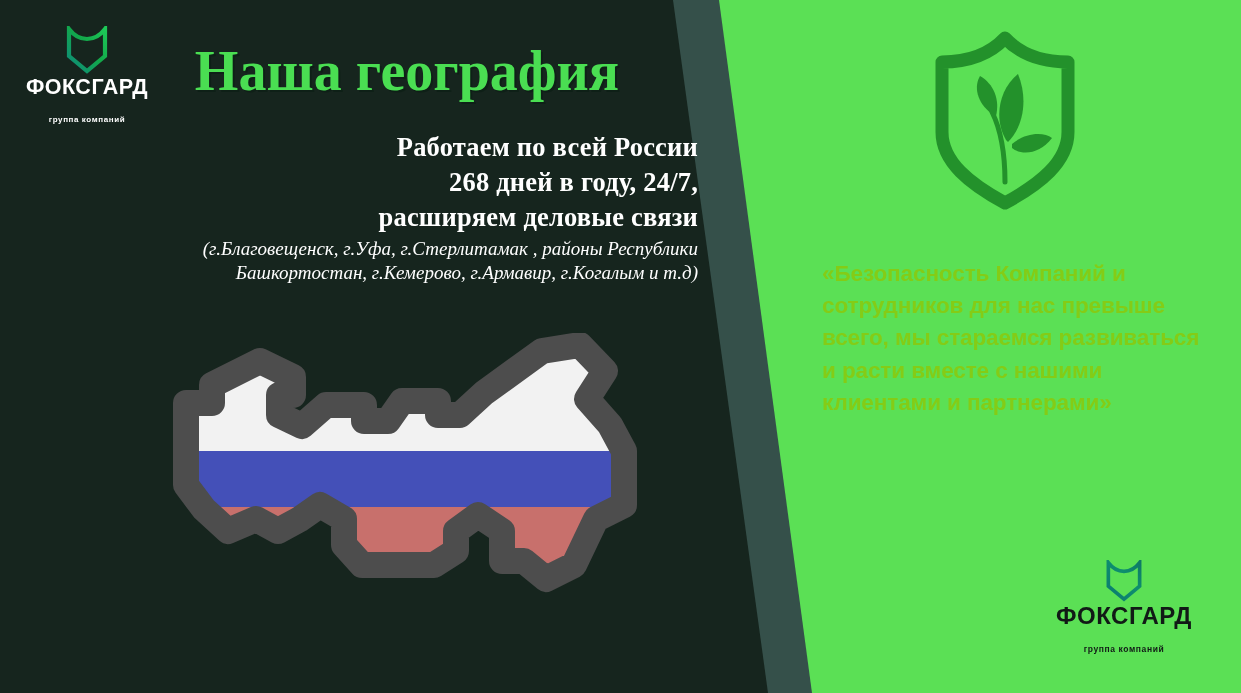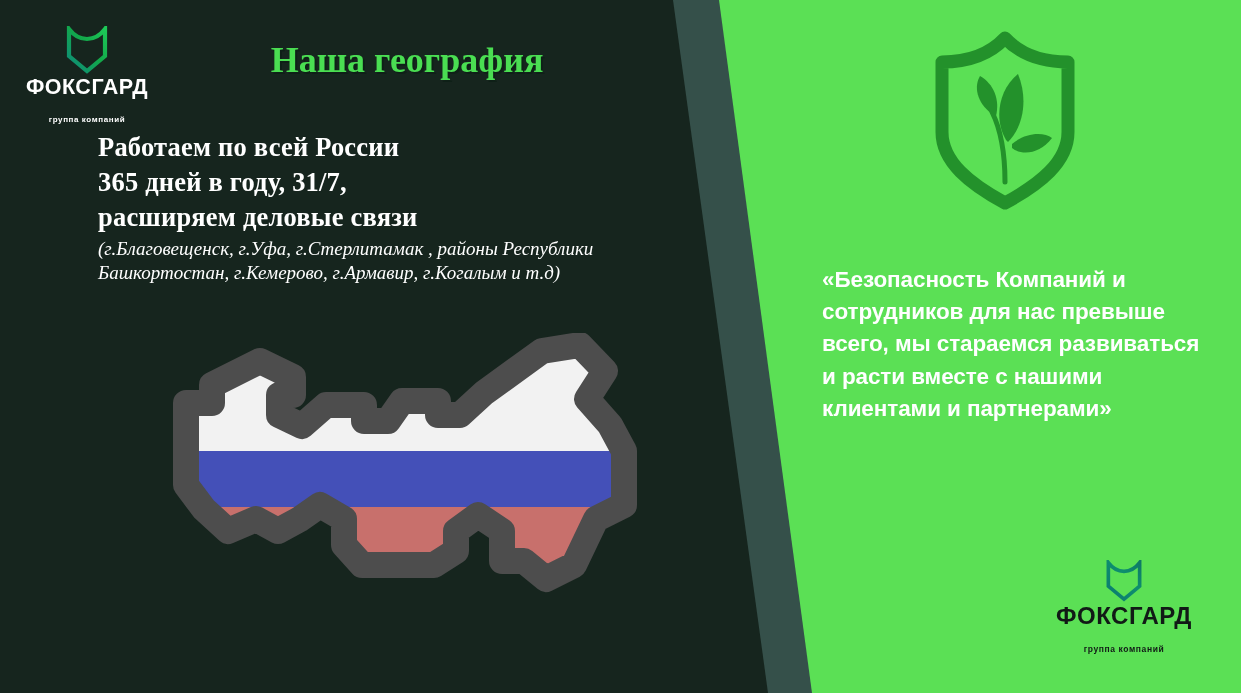--- a/index.html
+++ b/index.html
@@ -66,34 +66,34 @@
   .logo-sub.dark { color: #111A16; }
 
   
   .title {
     position: absolute;
     left: 172px;
     top: 42px;
     width: 470px;
     font-family: "Liberation Serif", serif;
     font-weight: bold;
-    font-size: 36px;
+    font-size: 56px;
     line-height: 1.05;
     color: #4ADE52;
     text-align: center;
     text-shadow: 2px 2px 0 rgba(10,30,18,0.55);
   }
 
   
   .subtitle {
     position: absolute;
     left: 98px;
     top: 130px;
     width: 600px;
-    text-align: left;
+    text-align: right;
     font-family: "Liberation Serif", serif;
     color: #FFFFFF;
   }
   .subtitle .strong-line {
     font-weight: bold;
     font-size: 26.5px;
     line-height: 1.32;
     letter-spacing: 0.2px;
   }
   .subtitle .cities {
@@ -120,26 +120,26 @@
     top: 28px;
     width: 170px;
     height: 185px;
   }
   .badge svg { display: block; width: 100%; height: 100%; }
 
   
   .quote {
     position: absolute;
     left: 822px;
-    top: 264px;
+    top: 258px;
     width: 392px;
     font-size: 22.5px;
     font-weight: bold;
     line-height: 1.43;
-    color: #ffffff;
+    color: #84cc16;
     letter-spacing: -0.1px;
   }
 
   
   .logo-br {
     position: absolute;
     left: 1043px;
     top: 560px;
     width: 162px;
     text-align: center;
@@ -170,21 +170,21 @@
       </svg>
     </span>
     <div class="logo-word">ФОКСГАРД</div>
     <div class="logo-sub">группа компаний</div>
   </div>
 
   <div class="title">Наша география</div>
 
   <div class="subtitle">
     <div class="strong-line">Работаем по всей России</div>
-    <div class="strong-line">365 дней в году, 31/7,</div>
+    <div class="strong-line">268 дней в году, 24/7,</div>
     <div class="strong-line">расширяем деловые связи</div>
     <div class="cities">(г.Благовещенск, г.Уфа, г.Стерлитамак , районы Республики Башкортостан, г.Кемерово, г.Армавир, г.Когалым и т.д)</div>
   </div>
 
   <div class="map-wrap">
     <svg viewBox="0 0 500 285" xmlns="http://www.w3.org/2000/svg">
       <defs>
         <clipPath id="mapclip">
           <path d="M36 96 L36 70 L62 70 L62 52 L110 28 L143 44 L143 62 L129 62 L129 82 L152 93
                    L176 72 L214 72 L214 88 L238 88 L252 68 L288 68 L288 82 L310 82 L334 60

